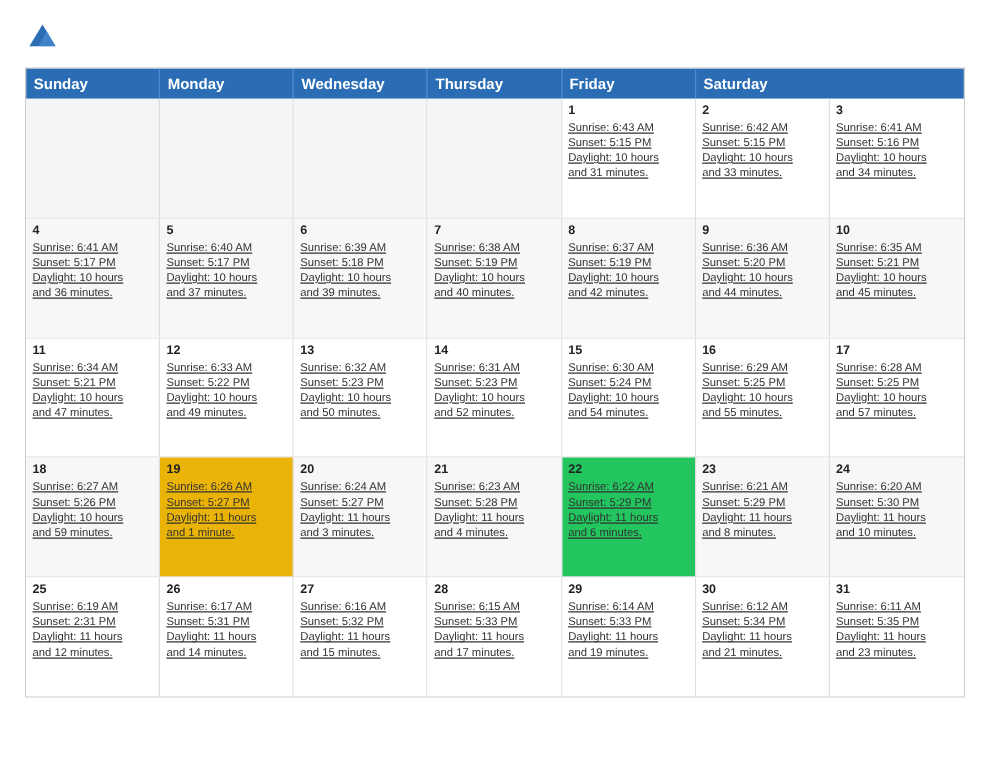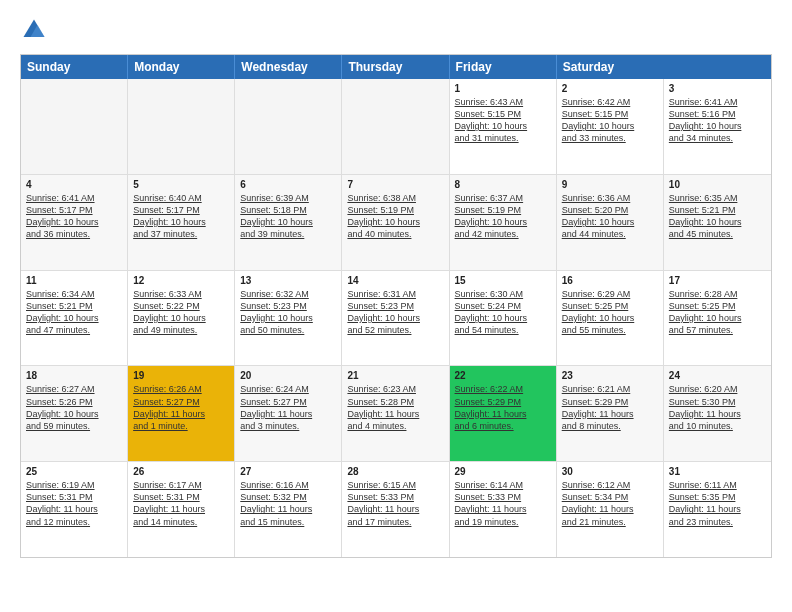--- a/index.html
+++ b/index.html
@@ -333,21 +333,21 @@
             <div class="day-detail" style="white-space: pre-line;">Sunrise: 6:20 AM
 Sunset: 5:30 PM
 Daylight: 11 hours
 and 10 minutes.</div>
           </div>
         </div>
         <div class="cal-row">
           <div class="cal-cell">
             <div class="day-num">25</div>
             <div class="day-detail" style="white-space: pre-line;">Sunrise: 6:19 AM
-Sunset: 5:31 PM
+Sunset: 2:31 PM
 Daylight: 11 hours
 and 12 minutes.</div>
           </div>
           <div class="cal-cell">
             <div class="day-num">26</div>
             <div class="day-detail" style="white-space: pre-line;">Sunrise: 6:17 AM
 Sunset: 5:31 PM
 Daylight: 11 hours
 and 14 minutes.</div>
           </div>

